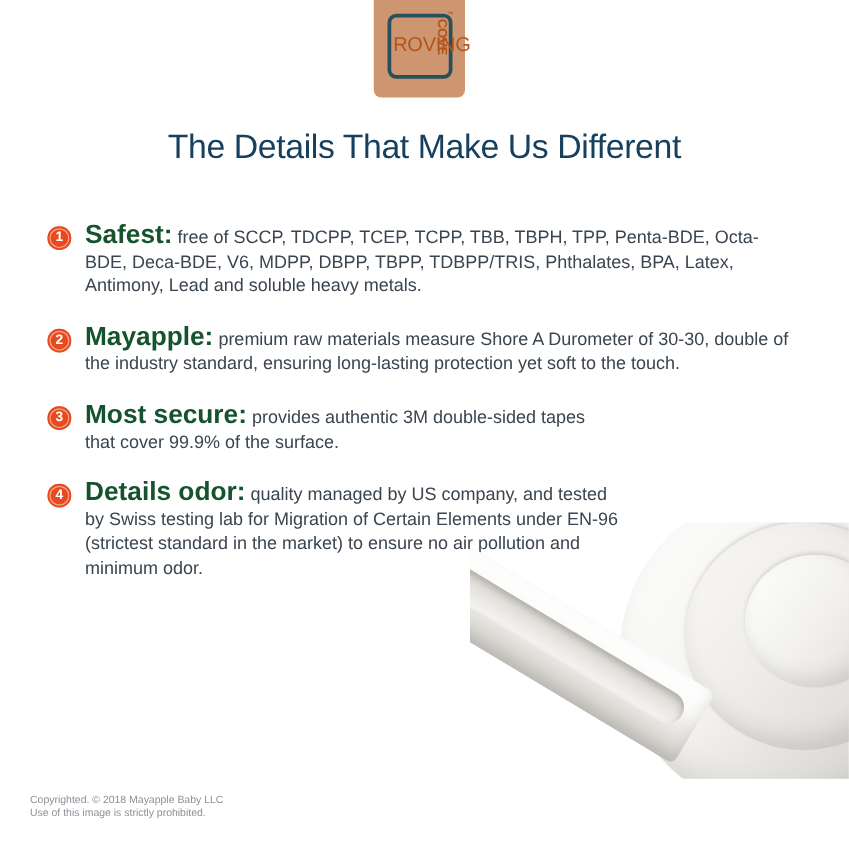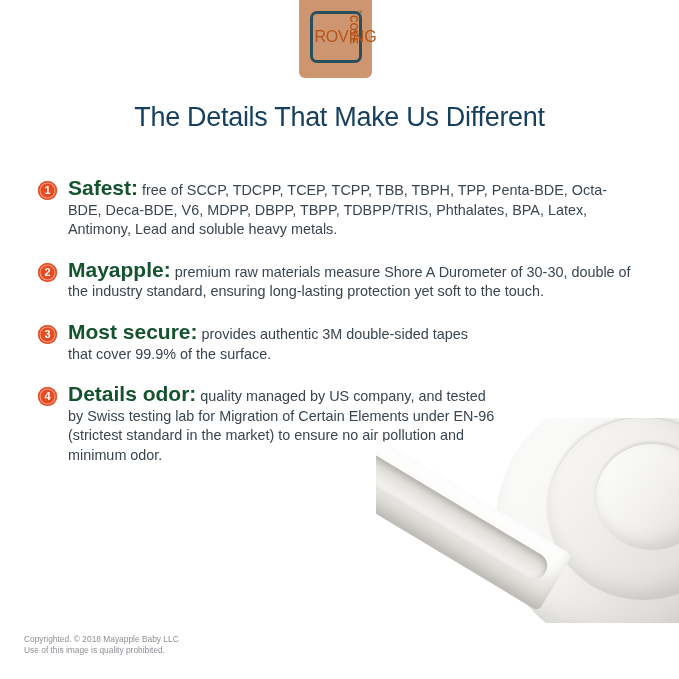--- a/index.html
+++ b/index.html
@@ -214,16 +214,16 @@
     <div class="strip">
       <div class="groove"></div>
       <div class="endcap">
         
       </div>
     </div>
   </div>
 
   <div class="footer">
     <div>Copyrighted. © 2018 Mayapple Baby LLC</div>
-    <div>Use of this image is quality prohibited.</div>
+    <div>Use of this image is strictly prohibited.</div>
   </div>
 
 </div>
 
 </body></html>

